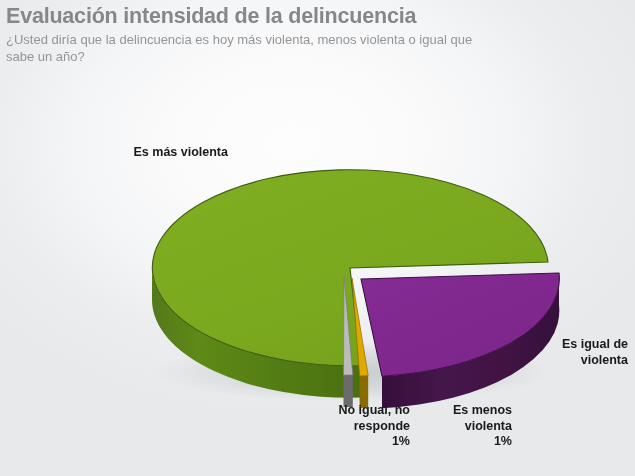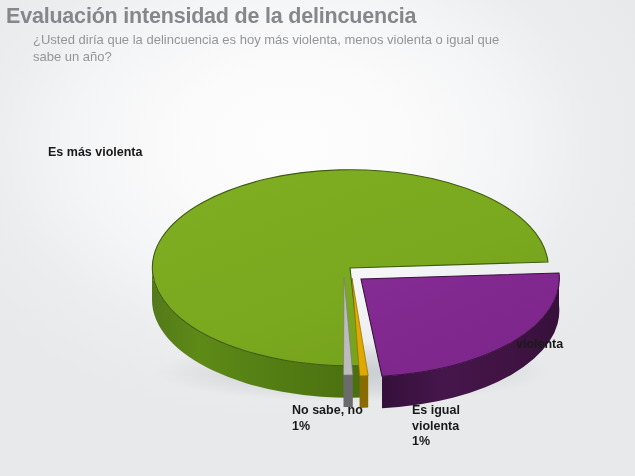--- a/index.html
+++ b/index.html
@@ -42,40 +42,39 @@
     letter-spacing: -0.2px;
     line-height: 25px;
     white-space: nowrap;
   }
   #chart-subtitle {
     margin-top: 2px;
     font-size: 13px;
     color: #939598;
     line-height: 17px;
     width: 580px;
-    margin-left: 27px;
   }
 
   
   #pie-figure {
     position: absolute;
     left: 0;
     top: 0;
     width: 635px;
     height: 476px;
   }
 
   
   .pie-label {
     position: absolute;
     color: #1a1a1a;
     font-size: 12.5px;
     font-weight: bold;
     line-height: 15.5px;
-    text-align: left;
+    text-align: right;
     white-space: nowrap;
   }
   #label-mas-violenta { left: 48px;  top: 145px; width: 180px; }
   #label-igual        { left: 516px; top: 337px; width: 112px; }
   #label-nosabe       { left: 292px; top: 403px; width: 118px; }
   #label-menos        { left: 412px; top: 403px; width: 100px; }
 </style>
 </head>
 <body>
 
@@ -163,27 +162,29 @@
       <path fill="#bcbcbc" stroke="#7b7b7b" stroke-width="0.7" d="M 350,268 L 349.5,366.1 L 358.8,365.9 Z"></path>
     </g>
 
   </svg>
 
   <div class="pie-label" id="label-mas-violenta">
     <div>Es más violenta</div>
   </div>
 
   <div class="pie-label" id="label-igual">
+    <div>Es igual de</div>
     <div>violenta</div>
   </div>
 
   <div class="pie-label" id="label-nosabe">
-    <div>No sabe, no</div>
+    <div>No igual, no</div>
+    <div>responde</div>
     <div>1%</div>
   </div>
 
   <div class="pie-label" id="label-menos">
-    <div>Es igual</div>
+    <div>Es menos</div>
     <div>violenta</div>
     <div>1%</div>
   </div>
 
 </div>
 
 </body></html>

